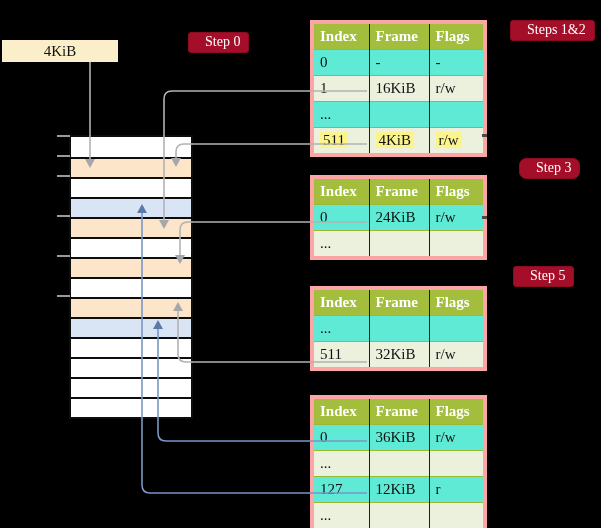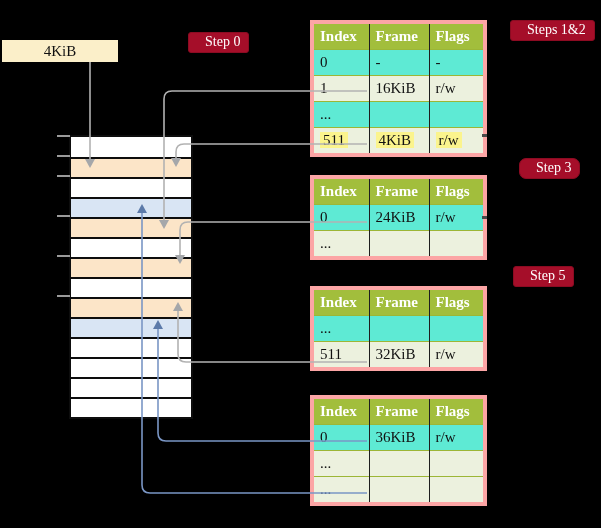--- a/index.html
+++ b/index.html
@@ -186,20 +186,25 @@
           <tr>
             <td>0</td>
             <td>36KiB</td>
             <td>r/w</td>
           </tr>
           <tr class="shaded">
             <td>...</td>
             <td></td>
             <td></td>
           </tr>
+          <tr>
+            <td>127</td>
+            <td>12KiB</td>
+            <td>r</td>
+          </tr>
           <tr class="shaded">
             <td>...</td>
             <td></td>
             <td></td>
           </tr>
         </tbody>
       </table>
     </div>
 
   <div class="dash" style="left:482px;top:134px"></div>

